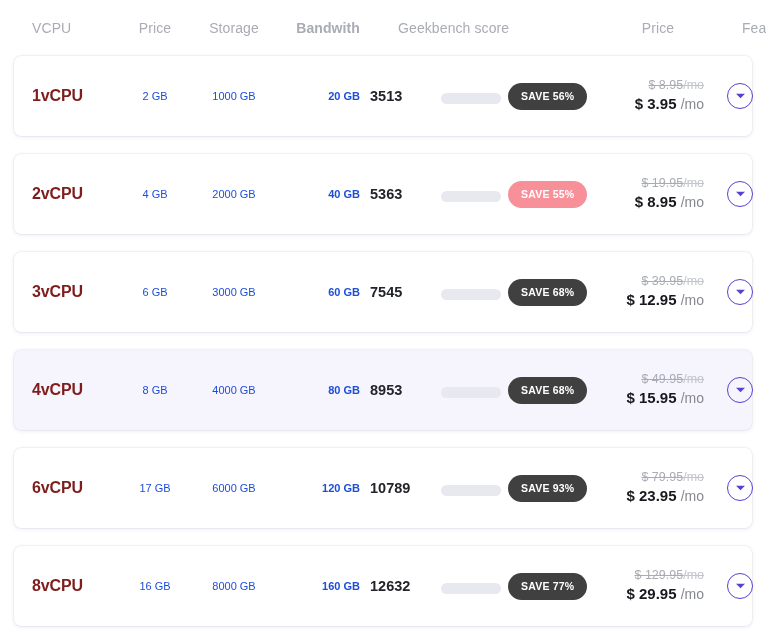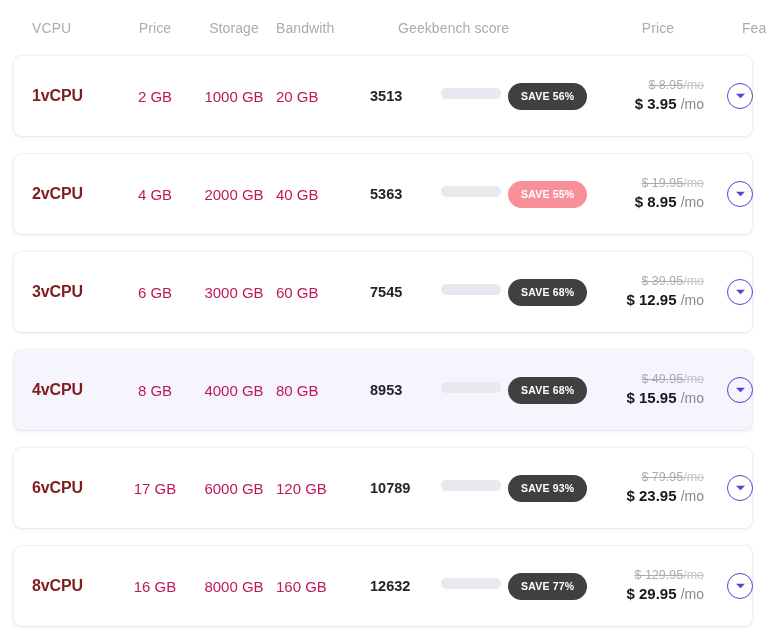--- a/index.html
+++ b/index.html
@@ -27,21 +27,21 @@
     padding: 0 18px;
     color: #a9acb4;
     font-size: 14px;
     letter-spacing: 0.1px;
   }
 
   
   .col-vcpu      { width: 86px;  flex: 0 0 86px;  text-align: left; }
   .col-memory    { width: 74px;  flex: 0 0 74px;  text-align: center; }
   .col-storage   { width: 84px;  flex: 0 0 84px;  text-align: center; }
-  .col-bandwidth { width: 84px;  flex: 0 0 84px;  text-align: left; }
+  .col-bandwidth { width: 84px;  flex: 0 0 84px;  text-align: right; font-weight: bold; }
   .col-score     { width: 148px; flex: 0 0 148px; text-align: left; padding-left: 10px; }
   .col-price     { width: 196px; flex: 0 0 196px; display: flex; align-items: center; }
   .col-features  { width: 72px;  flex: 0 0 72px;  text-align: center; }
 
   .table-header .col-score     { padding-left: 8px; margin-left: 30px; }
   .table-header .col-price     { display: block; text-align: center; padding-left: 44px; }
   .table-header .col-features  { text-align: center; }
 
   
   .rows { display: block; }
@@ -60,28 +60,28 @@
     background: #f6f4fd;
   }
 
   .cell-vcpu {
     font-size: 16px;
     font-weight: bold;
     color: #7f1d1d;
     letter-spacing: -0.1px;
   }
   .cell-spec {
-    font-size: 15px;
-    color: #be185d;
+    font-size: 11px;
+    color: #1d4ed8;
   }
 
   
   .score-wrap {
     display: flex;
-    align-items: flex-start;
+    align-items: flex-end;
     gap: 27px;
   }
   .score-value {
     font-size: 14.5px;
     font-weight: bold;
     color: #22242a;
     min-width: 44px;
     text-align: left;
     white-space: nowrap;
   }

